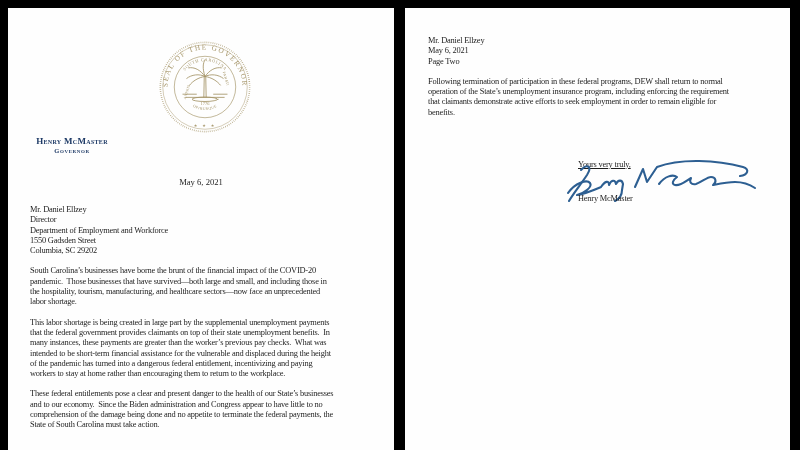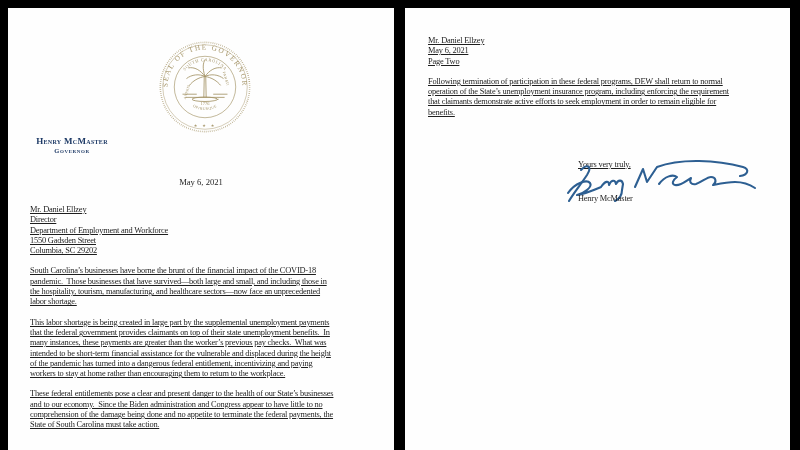--- a/index.html
+++ b/index.html
@@ -41,21 +41,21 @@
   
   .body-col {
     position: absolute;
     color: #1e1e1e;
     font-size: 8.4px;
     letter-spacing: -0.2px;
     line-height: 10.3px;
   }
   #page-one .body-col { left: 22px; top: 197px; width: 352px; }
   #page-two .body-col { left: 23px; top: 28px;  width: 352px; }
-  .block { white-space: pre; margin: 0 0 10px 0; text-decoration: underline; }
+  .block { white-space: pre; margin: 0 0 10px 0; }
 
   
   .closing {
     position: absolute; left: 173px; top: 152px;
     font-size: 8.4px; letter-spacing: -0.2px; color: #1e1e1e; text-decoration: underline;
   }
   .signature-svg { position: absolute; left: 156px; top: 146px; width: 200px; height: 52px; }
   .typed-name {
     position: absolute; left: 173px; top: 186px;
     font-size: 8.4px; letter-spacing: -0.2px; color: #1e1e1e;
@@ -116,21 +116,21 @@
     </div>
 
     <div class="date-line">May 6, 2021</div>
 
     <div class="body-col">
       <div class="block">Mr. Daniel Ellzey
 Director
 Department of Employment and Workforce
 1550 Gadsden Street
 Columbia, SC 29202</div>
-      <div class="block">South Carolina’s businesses have borne the brunt of the financial impact of the COVID-18
+      <div class="block">South Carolina’s businesses have borne the brunt of the financial impact of the COVID-20
 pandemic.  Those businesses that have survived—both large and small, and including those in
 the hospitality, tourism, manufacturing, and healthcare sectors—now face an unprecedented
 labor shortage.</div>
       <div class="block">This labor shortage is being created in large part by the supplemental unemployment payments
 that the federal government provides claimants on top of their state unemployment benefits.  In
 many instances, these payments are greater than the worker’s previous pay checks.  What was
 intended to be short-term financial assistance for the vulnerable and displaced during the height
 of the pandemic has turned into a dangerous federal entitlement, incentivizing and paying
 workers to stay at home rather than encouraging them to return to the workplace.</div>
       <div class="block">These federal entitlements pose a clear and present danger to the health of our State’s businesses

